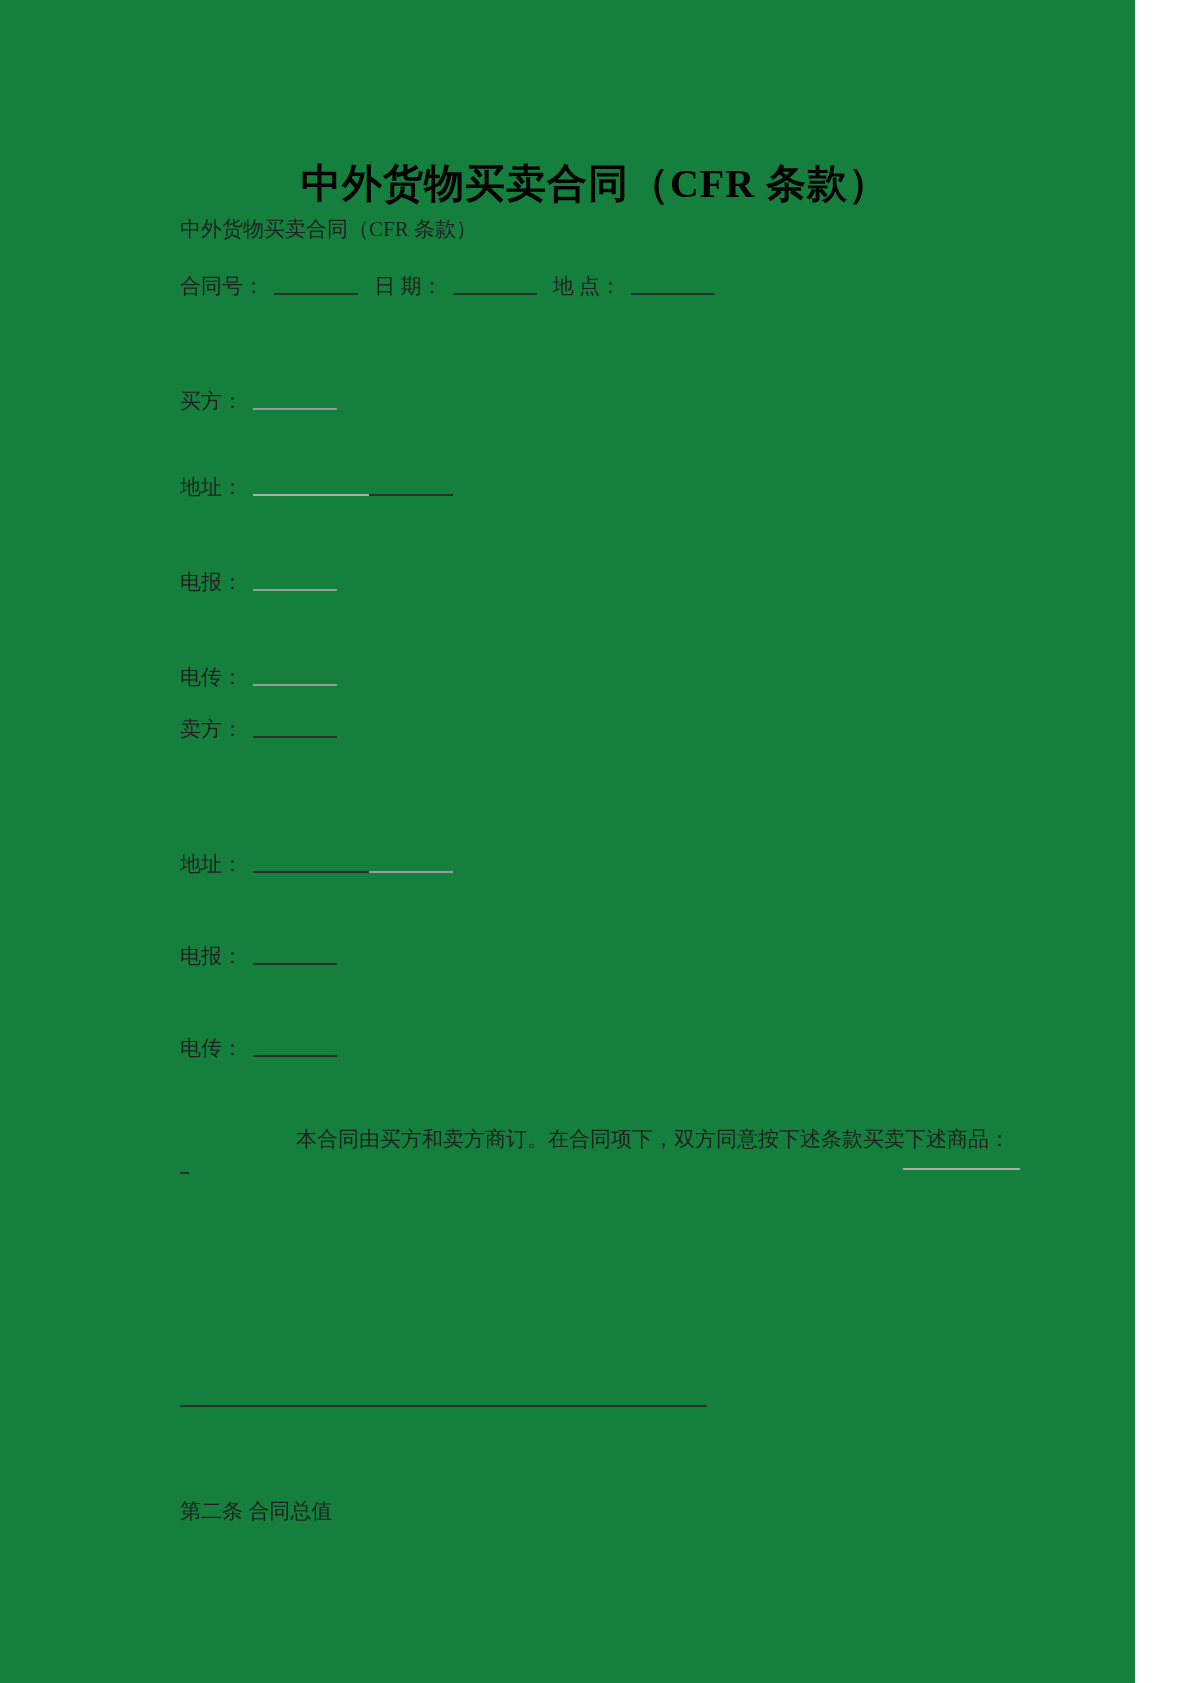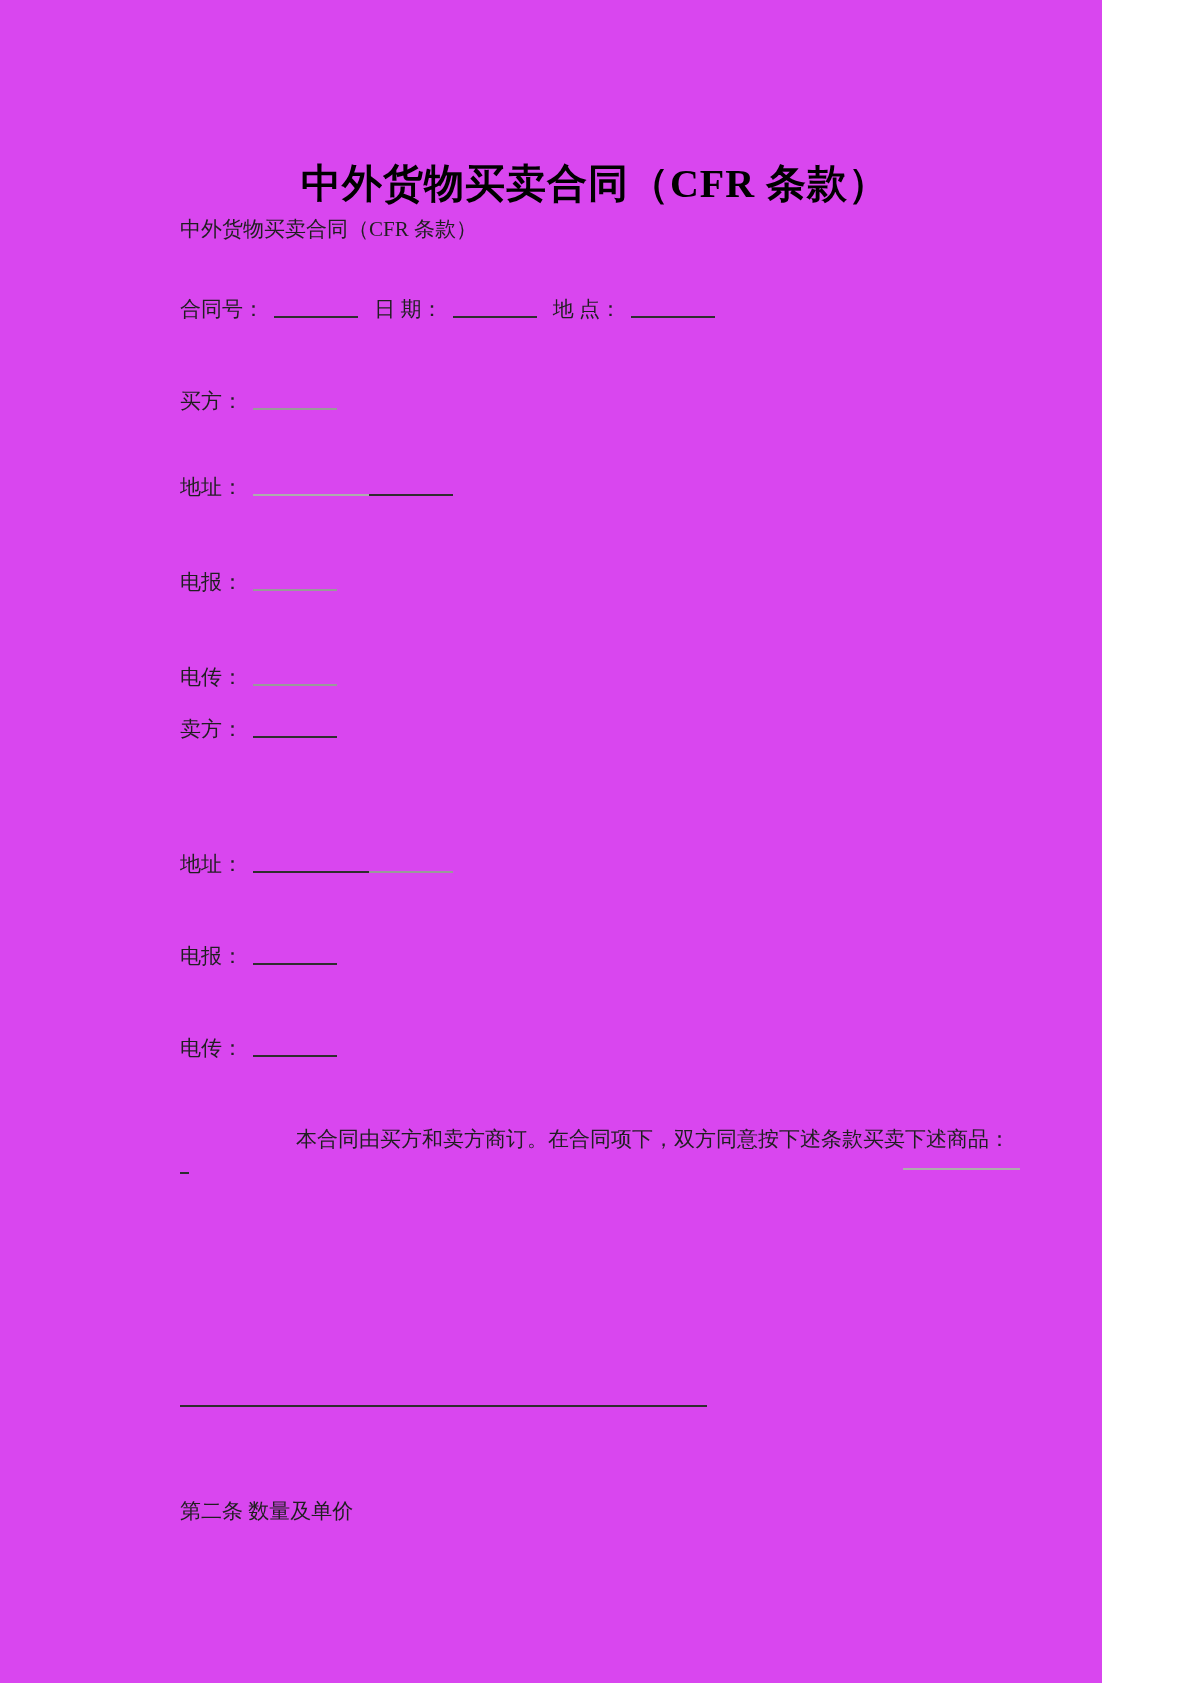--- a/index.html
+++ b/index.html
@@ -1,22 +1,23 @@
 <!DOCTYPE html>
 <html><head>
 <meta charset="utf-8">
 <style>
   html,body{margin:0;padding:0;background:#ffffff;}
   .page{
     position:relative;
     width:1102px;height:1683px;
-    background:#d946ef;
+    background:#15803d;
     font-family:"Liberation Serif","DejaVu Serif",serif;
     color:#1a1a1a;
     overflow:hidden;
+    padding-left:33px;
   }
   .doc-title{
     position:absolute;left:0;top:160px;width:1190px;
     text-align:center;
     font-size:40px;font-weight:bold;
     line-height:48px;
     letter-spacing:1px;
     color:#000;
   }
   .line{
@@ -49,21 +50,21 @@
 </style>
 </head>
 <body>
 
 <div class="page">
 
   <div class="doc-title">中外货物买卖合同（CFR 条款）</div>
 
   <div class="line" style="top:218px">中外货物买卖合同（CFR 条款）</div>
 
-  <div class="line" style="top:298px">
+  <div class="line" style="top:275px">
     <span>合同号：</span><span class="fieldgap"></span><span class="ul ul-b w84"></span><span class="gap"></span>
     <span>日 期：</span><span class="fieldgap"></span><span class="ul ul-b w84"></span><span class="gap"></span>
     <span>地 点：</span><span class="fieldgap"></span><span class="ul ul-b w84"></span>
   </div>
 
   <div class="line" style="top:390px">
     <span>买方：</span><span class="fieldgap"></span><span class="ul ul-g w84"></span>
   </div>
 
   <div class="line" style="top:476px">
@@ -99,16 +100,16 @@
   </div>
   <div class="line" style="top:1154px">
     <span class="ul ul-b w9"></span>
   </div>
 
   <div class="line" style="top:1387px">
     <span class="ul ul-b w527"></span>
   </div>
 
   <div class="line" style="top:1500px">
-    <span>第二条 数量及单价</span>
+    <span>第二条 合同总值</span>
   </div>
 
 </div>
 
 </body></html>

